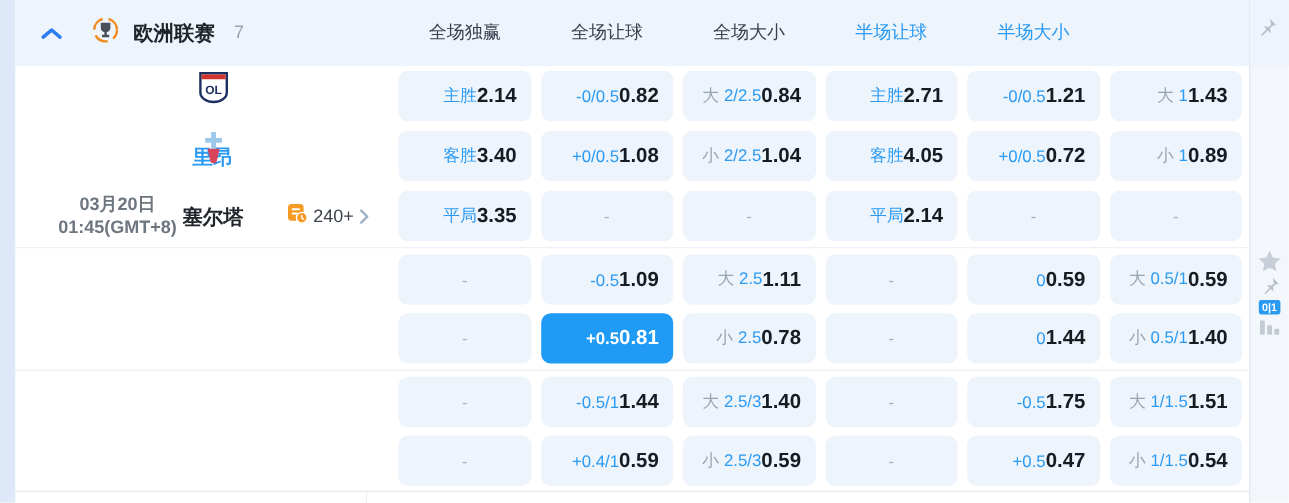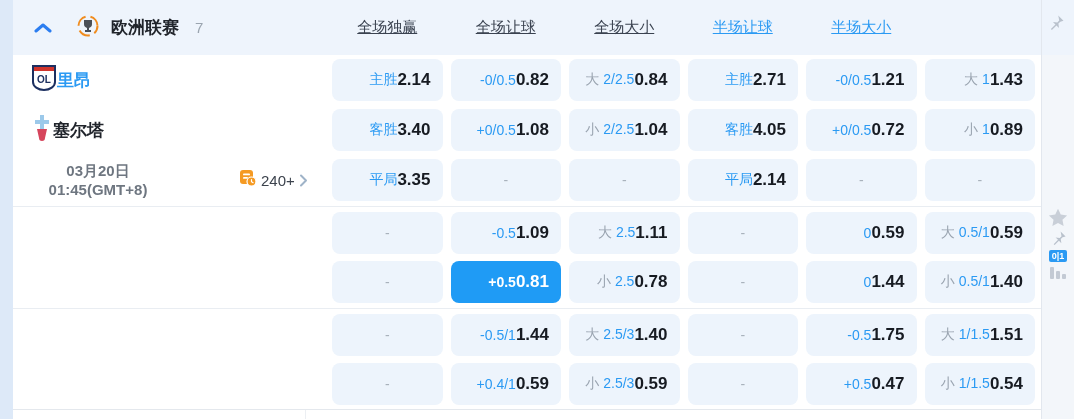--- a/index.html
+++ b/index.html
@@ -31,34 +31,34 @@
 
   .grid-row { display:grid; grid-template-columns:305px repeat(6,1fr); gap:8px; padding:0 6px; }
 
   
   .head { height:55px; background:#eef4fc; align-items:center; }
   .head-left { display:flex; align-items:center; gap:10px; padding-left:12px; }
   .collapse-btn { width:24px; height:24px; display:flex; align-items:center; justify-content:center;
     cursor:pointer; margin-right:12px; }
   .league-title { font-size:17px; font-weight:bold; color:#20242b; margin-left:2px; }
   .league-count { font-size:15px; color:#9aa4af; margin-left:6px; }
-  .col-head { font-size:15px; text-align:center; align-self:center; color:#3a4250;text-decoration:underline; }
+  .col-head { font-size:15px; text-align:center; align-self:center; color:#3a4250; }
   .col-head.half { color:#2b9af3; }
 
   
   .section { background:#fff; }
   .sec1 { padding-top:4px; padding-bottom:5px; }
   .sec2,.sec3 { padding-top:5px; padding-bottom:5px; }
   .divider { height:1px; background:#e9edf2; margin:0; }
   .row { height:42px; margin-bottom:8px; align-items:center; }
   .sec2 .row,.sec3 .row { margin-bottom:7px; }
   .row:last-child { margin-bottom:0; }
 
   
-  .team-cell { display:flex; align-items:center; gap:0; padding-left:12px; height:42px; cursor:pointer; }
+  .team-cell { display:flex; align-items:center; gap:28px; padding-left:12px; height:42px; cursor:pointer;flex-direction:column; }
   .team-name { font-size:17px; font-weight:bold; color:#20242b;text-align:center; }
   .team-name.home { color:#2b9af3; }
   .meta-cell { display:flex; align-items:center; height:42px; padding-left:4px; }
   .date-block { width:150px; text-align:center; color:#6e7680; font-size:15px; line-height:19px;font-weight:bold; }
   .more-link { display:flex; align-items:center; gap:4px; margin-left:66px; cursor:pointer; }
   .more-text { font-size:15px; color:#3c434d; }
 
   
   .cell { background:#edf4fc; border-radius:8px; height:42px; display:flex; align-items:center;
     justify-content:flex-end; padding:0 12px; cursor:pointer; }

